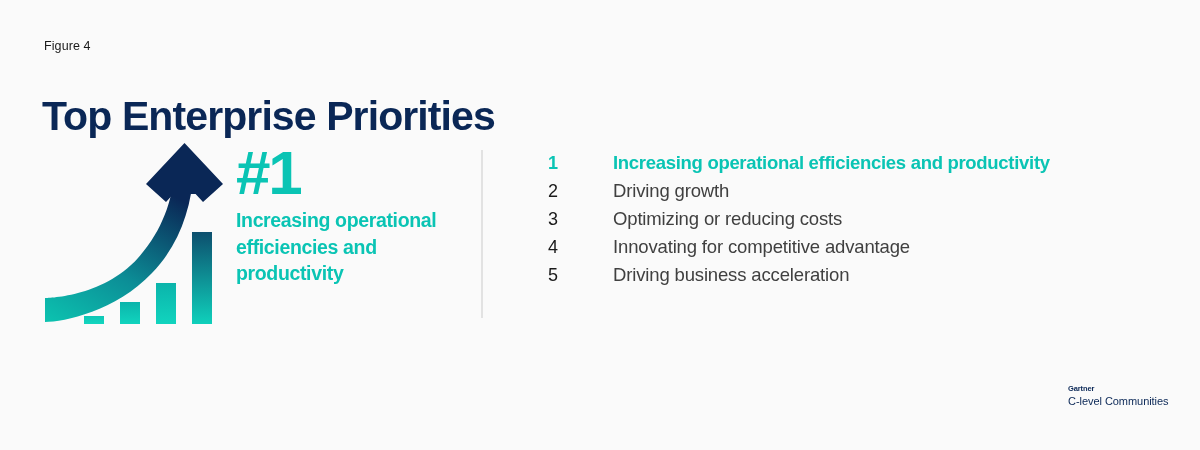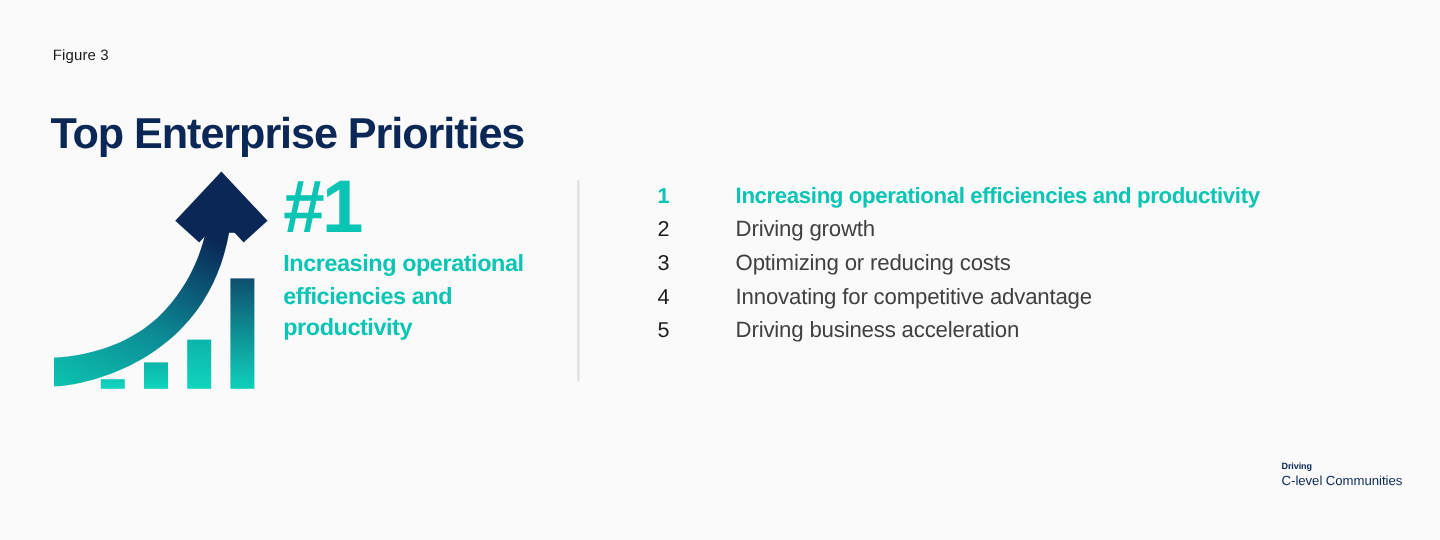--- a/index.html
+++ b/index.html
@@ -30,21 +30,21 @@
     font-size: 12.5px;
     font-weight: 500;
     letter-spacing: .1px;
     color: #1a1a1a;
     line-height: 1;
   }
   .page-title {
     position: absolute;
     left: 42px;
     top: 66px;
-    font-size: 36px;
+    font-size: 41px;
     font-weight: 700;
     letter-spacing: -0.9px;
     color: #0a2756;
     line-height: 1.15;
     white-space: nowrap;
   }
 
   
   .growth-icon {
     position: absolute;
@@ -149,21 +149,21 @@
     letter-spacing: -0.05px;
     line-height: 1.3;
     margin-top: 1px;
   }
 </style>
 </head>
 <body>
 
 <div class="canvas">
 
-  <div class="figure-label">Figure 3</div>
+  <div class="figure-label">Figure 4</div>
 
   <h1 class="page-title">Top Enterprise Priorities</h1>
 
   <div class="growth-icon">
     <svg viewBox="0 0 185 190" xmlns="http://www.w3.org/2000/svg" aria-hidden="true">
       <defs>
         <linearGradient id="gArrow" x1="0" y1="1" x2="0.55" y2="0">
           <stop offset="0%" stop-color="#0cc3b0"></stop>
           <stop offset="45%" stop-color="#0c8d96"></stop>
           <stop offset="100%" stop-color="#0a2756"></stop>
@@ -226,17 +226,17 @@
       <span class="priority-rank">4</span>
       <span class="priority-label">Innovating for competitive advantage</span>
     </li>
     <li class="priority-row">
       <span class="priority-rank">5</span>
       <span class="priority-label">Driving business acceleration</span>
     </li>
   </ul>
 
   <div class="brand">
-    <div class="brand-name">Driving</div>
+    <div class="brand-name">Gartner</div>
     <div class="brand-sub">C-level Communities</div>
   </div>
 
 </div>
 
 </body></html>

